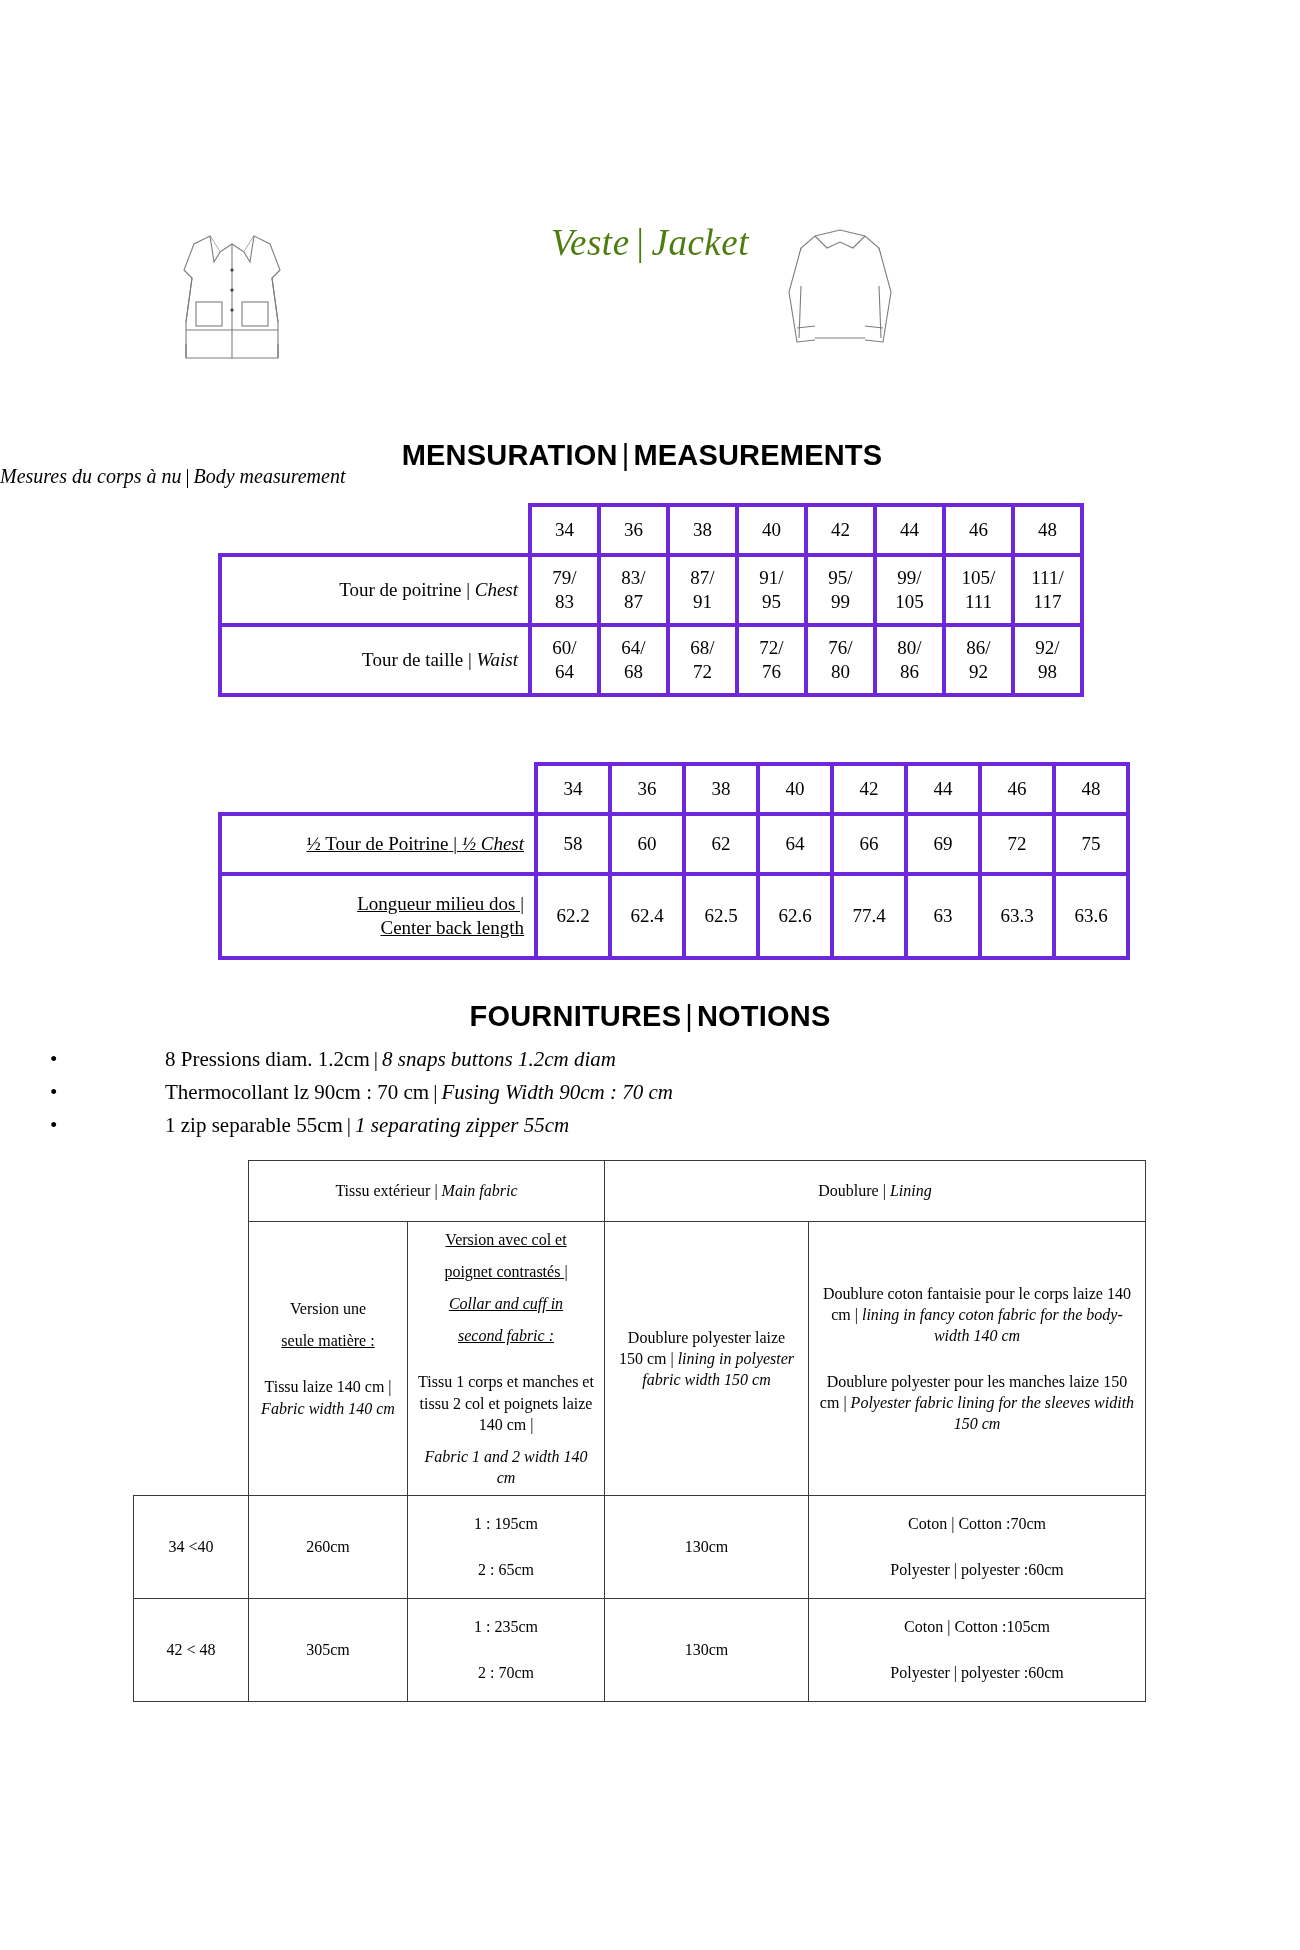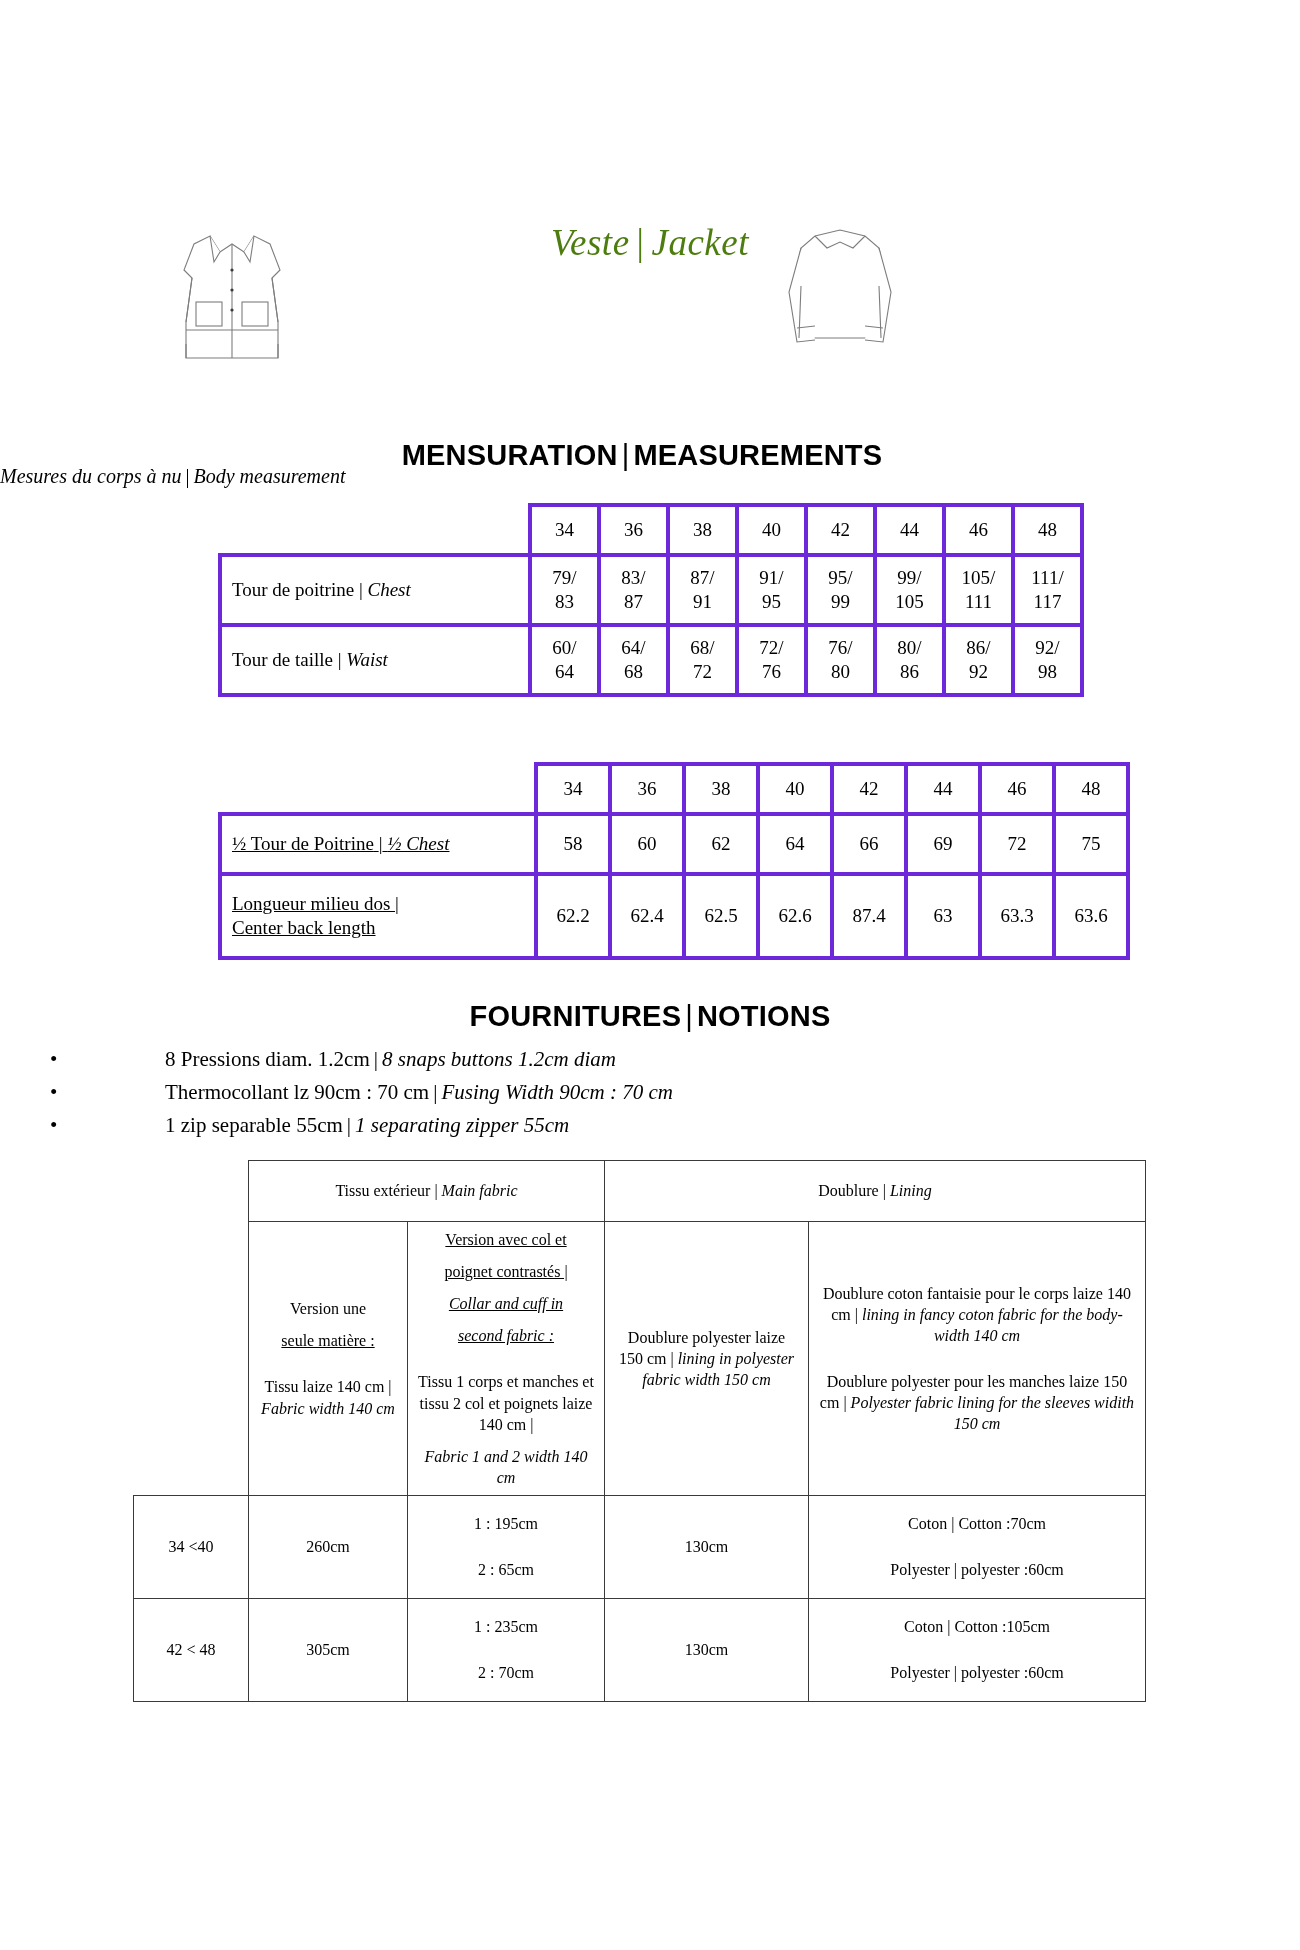--- a/index.html
+++ b/index.html
@@ -113,21 +113,21 @@
     border: 4px solid #6d28d9;
     text-align: center;
     vertical-align: middle;
     font-weight: normal;
     padding: 0;
   }
   table.meas td.blank {
     border: 0;
   }
   table.meas td.rowlabel {
-    text-align: left;
+    text-align: right;
     padding: 16px 10px;
     font-size: 19px;
     line-height: 1.25;
   }
   table.meas td.rowlabel i { font-style: italic; }
   .sizecell { height: 46px; width: 65px; }
   .valcell  { height: 66px; width: 65px; line-height: 1.28; }
 
   #table1 {
     position: absolute;
@@ -345,21 +345,21 @@
     </tr>
     <tr>
       <td class="rowlabel">
         <span>Longueur milieu dos |</span><br>
         <span>Center back length</span>
       </td>
       <td class="valcell">62.2</td>
       <td class="valcell">62.4</td>
       <td class="valcell">62.5</td>
       <td class="valcell">62.6</td>
-      <td class="valcell">87.4</td>
+      <td class="valcell">77.4</td>
       <td class="valcell">63</td>
       <td class="valcell">63.3</td>
       <td class="valcell">63.6</td>
     </tr>
   </tbody>
     </table>
 
   <div class="section-head" id="fournitures-head">
     <span>FOURNITURES</span><span class="bar">|</span><span>NOTIONS</span>
   </div>

